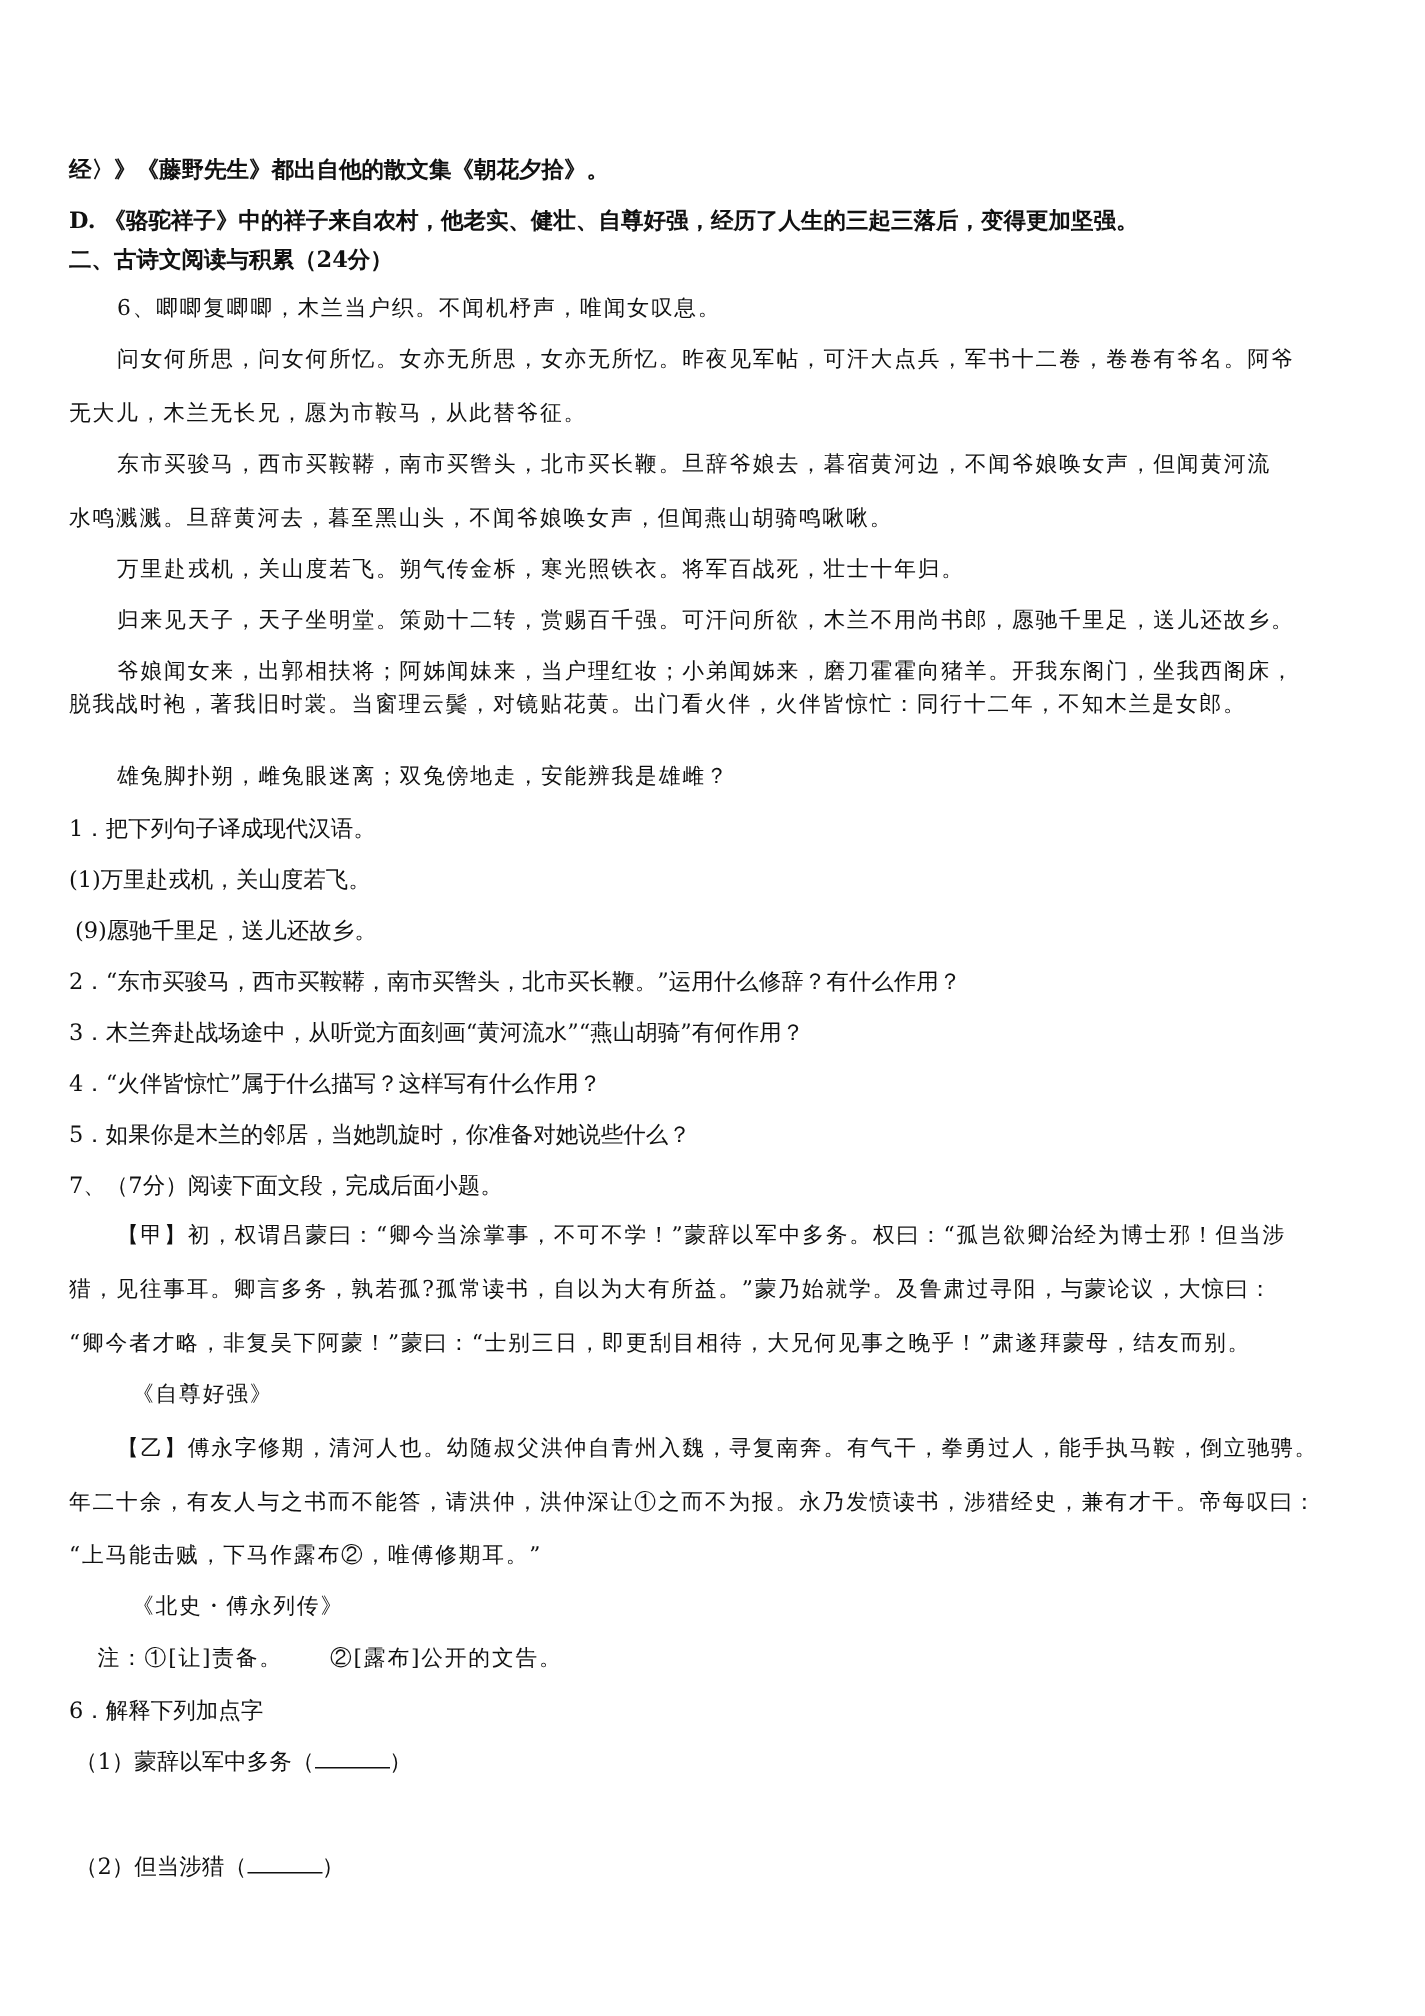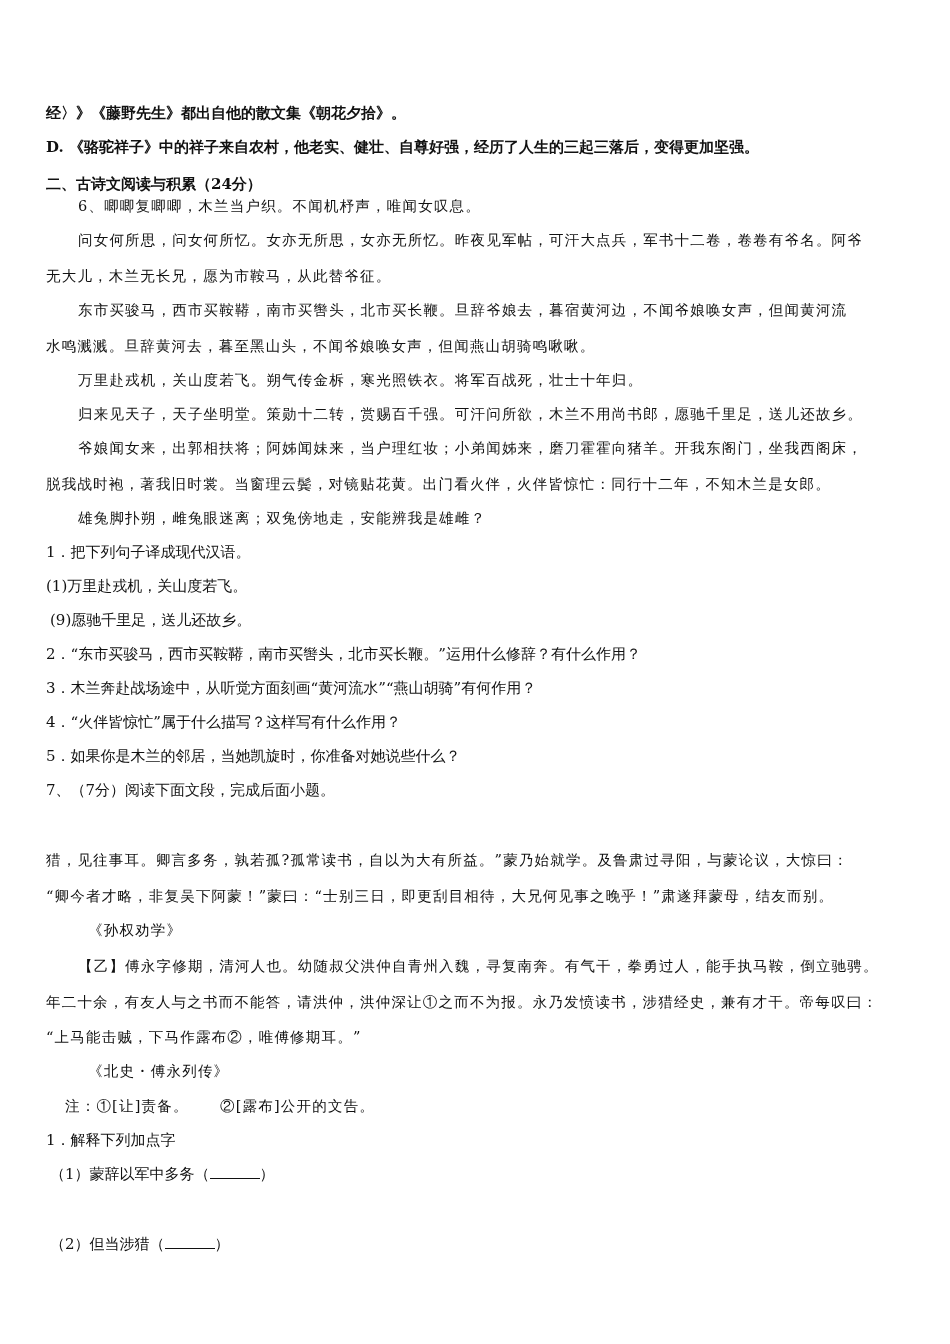--- a/index.html
+++ b/index.html
@@ -44,53 +44,54 @@
       vertical-align: baseline;
     }
   </style>
 </head>
 <body>
 
 <div class="page">
 
   <div class="line bold" style="top:103px;">经〉》《藤野先生》都出自他的散文集《朝花夕拾》。</div>
   <div class="line bold" style="top:137px;">D. 《骆驼祥子》中的祥子来自农村，他老实、健壮、自尊好强，经历了人生的三起三落后，变得更加坚强。</div>
-  <div class="line bold" style="top:174px;text-align:right;">二、古诗文阅读与积累（24分）</div>
+  <div class="line bold" style="top:163px;text-align:right;">二、古诗文阅读与积累（24分）</div>
 
   <div class="line kai indent" style="top:196px;">6、唧唧复唧唧，木兰当户织。不闻机杼声，唯闻女叹息。</div>
   <div class="line kai indent" style="top:230px;">问女何所思，问女何所忆。女亦无所思，女亦无所忆。昨夜见军帖，可汗大点兵，军书十二卷，卷卷有爷名。阿爷</div>
   <div class="line kai" style="top:266px;">无大儿，木兰无长兄，愿为市鞍马，从此替爷征。</div>
   <div class="line kai indent" style="top:300px;">东市买骏马，西市买鞍鞯，南市买辔头，北市买长鞭。旦辞爷娘去，暮宿黄河边，不闻爷娘唤女声，但闻黄河流</div>
   <div class="line kai" style="top:336px;">水鸣溅溅。旦辞黄河去，暮至黑山头，不闻爷娘唤女声，但闻燕山胡骑鸣啾啾。</div>
   <div class="line kai indent" style="top:370px;">万里赴戎机，关山度若飞。朔气传金柝，寒光照铁衣。将军百战死，壮士十年归。</div>
   <div class="line kai indent" style="top:404px;">归来见天子，天子坐明堂。策勋十二转，赏赐百千强。可汗问所欲，木兰不用尚书郎，愿驰千里足，送儿还故乡。</div>
   <div class="line kai indent" style="top:438px;">爷娘闻女来，出郭相扶将；阿姊闻妹来，当户理红妆；小弟闻姊来，磨刀霍霍向猪羊。开我东阁门，坐我西阁床，</div>
-  <div class="line kai" style="top:474px;">脱我战时袍，著我旧时裳。当窗理云鬓，对镜贴花黄。出门看火伴，火伴皆惊忙：同行十二年，不知木兰是女郎。</div>
+  <div class="line kai" style="top:460px;">脱我战时袍，著我旧时裳。当窗理云鬓，对镜贴花黄。出门看火伴，火伴皆惊忙：同行十二年，不知木兰是女郎。</div>
   <div class="line kai indent" style="top:508px;">雄兔脚扑朔，雌兔眼迷离；双兔傍地走，安能辨我是雄雌？</div>
 
   <div class="line" style="top:542px;">1．把下列句子译成现代汉语。</div>
   <div class="line" style="top:576px;">(1)万里赴戎机，关山度若飞。</div>
   <div class="line" style="top:610px; left:50px;">(9)愿驰千里足，送儿还故乡。</div>
   <div class="line" style="top:644px;">2．“东市买骏马，西市买鞍鞯，南市买辔头，北市买长鞭。”运用什么修辞？有什么作用？</div>
   <div class="line" style="top:678px;">3．木兰奔赴战场途中，从听觉方面刻画“黄河流水”“燕山胡骑”有何作用？</div>
   <div class="line" style="top:712px;">4．“火伴皆惊忙”属于什么描写？这样写有什么作用？</div>
   <div class="line" style="top:746px;">5．如果你是木兰的邻居，当她凯旋时，你准备对她说些什么？</div>
   <div class="line" style="top:780px;">7、（7分）阅读下面文段，完成后面小题。</div>
 
+  <div class="line kai indent" style="top:814px;">【甲】初，权谓吕蒙曰：“卿今当涂掌事，不可不学！”蒙辞以军中多务。权曰：“孤岂欲卿治经为博士邪！但当涉</div>
   <div class="line kai" style="top:850px;">猎，见往事耳。卿言多务，孰若孤?孤常读书，自以为大有所益。”蒙乃始就学。及鲁肃过寻阳，与蒙论议，大惊曰：</div>
   <div class="line kai" style="top:886px;">“卿今者才略，非复吴下阿蒙！”蒙曰：“士别三日，即更刮目相待，大兄何见事之晚乎！”肃遂拜蒙母，结友而别。</div>
-  <div class="line kai indent2" style="top:920px; left:88px;">《孙权劝学》</div>
+  <div class="line kai indent2" style="top:920px; left:88px;">《自尊好强》</div>
 
   <div class="line kai indent" style="top:956px;">【乙】傅永字修期，清河人也。幼随叔父洪仲自青州入魏，寻复南奔。有气干，拳勇过人，能手执马鞍，倒立驰骋。</div>
   <div class="line kai" style="top:1027px;">“上马能击贼，下马作露布②，唯傅修期耳。”</div>
   <div class="line kai" style="top:992px;">年二十余，有友人与之书而不能答，请洪仲，洪仲深让①之而不为报。永乃发愤读书，涉猎经史，兼有才干。帝每叹曰：</div>
   <div class="line kai" style="top:1061px; left:88px;">《北史・傅永列传》</div>
   <div class="line kai" style="top:1096px; left:65px;">注：①[让]责备。　　②[露布]公开的文告。</div>
 
-  <div class="line" style="top:1130px;">1．解释下列加点字</div>
+  <div class="line" style="top:1130px;">6．解释下列加点字</div>
   <div class="line" style="top:1164px; left:50px;">
     <span>（1）蒙辞以军中多务（</span><span class="blank"></span><span>）</span>
   </div>
   <div class="line" style="top:1198px; left:50px;margin-top:36px;">
     <span>（2）但当涉猎（</span><span class="blank"></span><span>）</span>
   </div>
 
 </div>
 
 </body></html>

